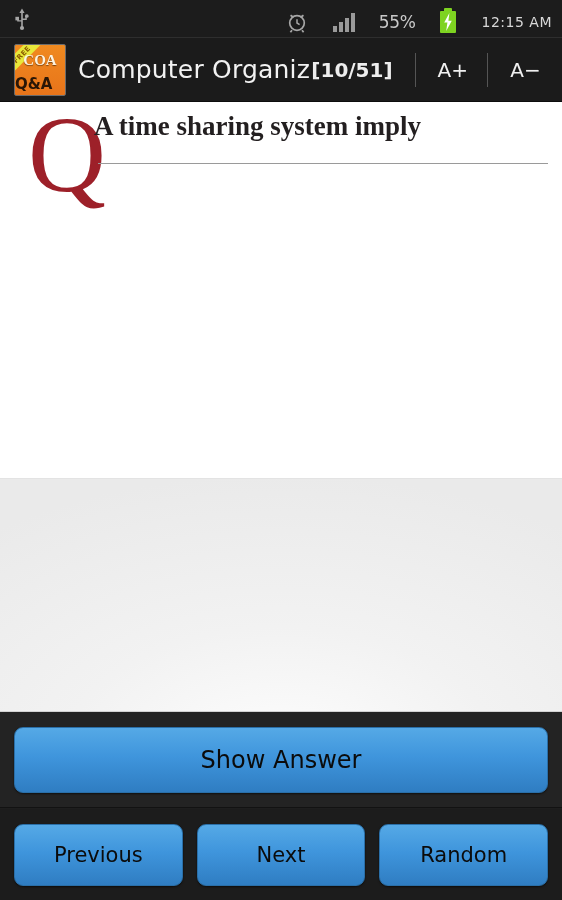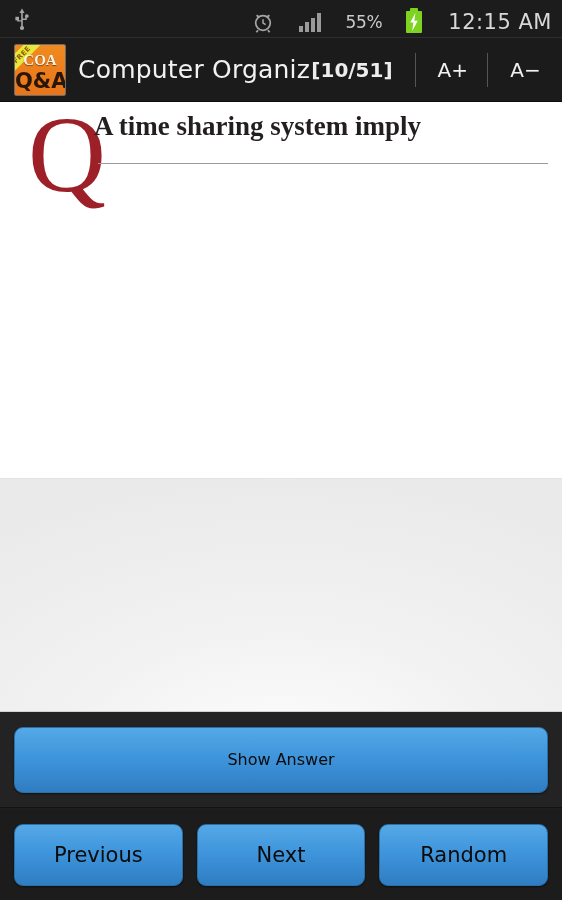--- a/index.html
+++ b/index.html
@@ -75,21 +75,21 @@
     background: #7ed321;
     border-radius: 1px 1px 0 0;
   }
   .bolt {
     position: absolute;
     top: 2px; left: 3px;
     width: 10px; height: 18px;
   }
   .clock-text {
     color: #d8d8d8;
-    font-size: 21px;
+    font-size: 14px;
     letter-spacing: 0.5px;
     font-family: "DejaVu Sans", sans-serif;
     margin-left: 2px;
   }
 
   
   #app-bar {
     position: absolute;
     top: 38px; left: 0;
     width: 562px; height: 64px;
@@ -130,21 +130,21 @@
     font-size: 15px;
     font-weight: bold;
     font-family: Liberation Serif, serif;
     text-shadow: 0 1px 1px rgba(0,0,0,.5);
   }
   #app-icon .qa {
     position: absolute;
     bottom: 2px; left: 0; width: 100%;
     text-align: left;
     color: #2a1606;
-    font-size: 21px;
+    font-size: 15px;
     font-weight: bold;
     font-family: "DejaVu Sans", sans-serif;
   }
   #app-title {
     color: #f2f2f2;
     font-size: 25px;
     margin-left: 12px;
     white-space: nowrap;
     overflow: hidden;
     font-family: "DejaVu Sans", sans-serif;
@@ -273,21 +273,21 @@
     font-family: "DejaVu Sans", sans-serif;
     display: flex;
     align-items: center;
     justify-content: center;
     box-shadow: 0 1px 2px rgba(0,0,0,.55);
     cursor: pointer;
     user-select: none;
   }
   #btn-show-answer {
     width: 534px; height: 66px;
-    font-size: 16px;
+    font-size: 24px;
   }
   .nav-btn {
     flex: 1 1 0;
     height: 62px;
     font-size: 21px;
   }
 </style>
 </head>
 <body>
 

